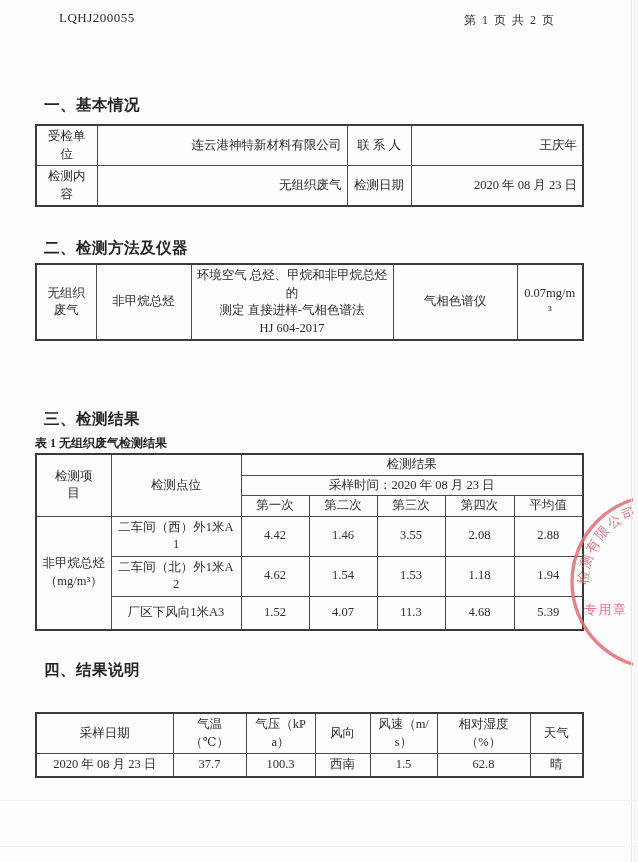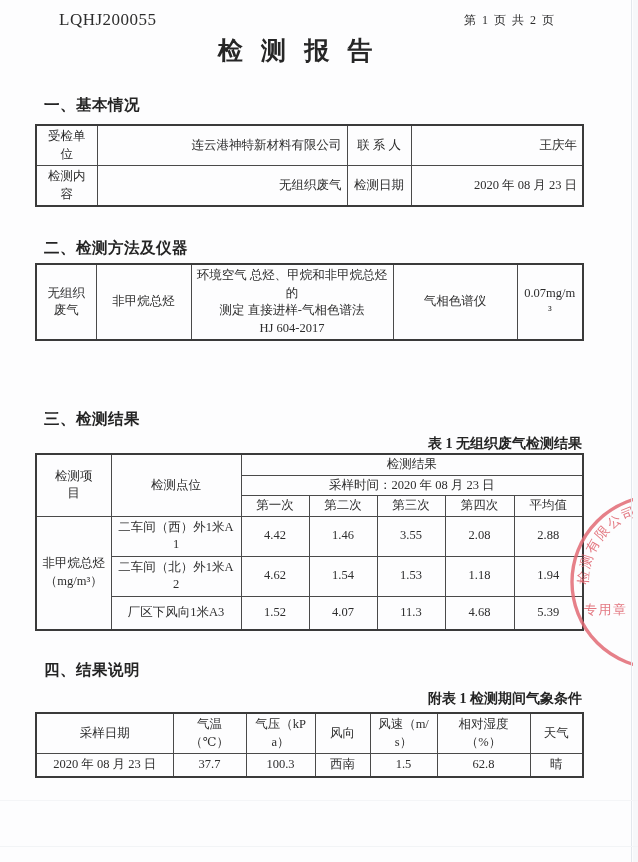--- a/index.html
+++ b/index.html
@@ -2,27 +2,27 @@
 <html><head>
 <meta charset="utf-8">
 <style>
   html,body{margin:0;padding:0;background:#ffffff;}
   .page{
     position:relative;width:638px;height:862px;overflow:hidden;
     background:#fdfdfe;
     font-family:"Liberation Serif","DejaVu Serif",serif;
     color:#2d2d2d;
   }
-  .doc-number{position:absolute;left:59px;top:10px;font-size:17px;letter-spacing:.5px;}
+  .doc-number{position:absolute;left:59px;top:10px;font-size:13px;letter-spacing:.5px;}
   .page-info{position:absolute;left:464px;top:12px;font-size:12px;letter-spacing:1.5px;}
   .title{position:absolute;left:0;top:34px;width:596px;text-align:center;
          font-size:25px;font-weight:bold;letter-spacing:6px;color:#262626;}
   .sec-heading{position:absolute;left:44px;font-size:15.5px;font-weight:bold;letter-spacing:.5px;color:#242424;}
   .s1{top:95px}.s2{top:238px}.s3{top:409px}.s4{top:660px}
-  .caption{position:absolute;left:35px;width:547px;text-align:right;font-weight:bold;font-size:14px;color:#242424;}
+  .caption{position:absolute;left:35px;width:547px;text-align:left;font-weight:bold;font-size:12px;color:#242424;}
   .c3{top:435px}.c4{top:690px}
 
   table{position:absolute;left:35px;width:547px;border-collapse:collapse;table-layout:fixed;
         border:2px solid #3a3a3a;}
   td{border:1px solid #4a4a4a;font-size:12.5px;text-align:center;vertical-align:middle;
      padding:2px 5px;white-space:pre-line;line-height:1.4;word-break:break-all;}
   .al{text-align:right;padding-left:9px;}
   .t1{top:124px}.t2{top:263px}.t3{top:453px}.t4{top:712px}
   .t1 .rA td{height:20px}
   .t1 .rB td{height:32px}
@@ -42,21 +42,20 @@
   .scan-line-1{position:absolute;left:0;right:0;top:800px;height:1px;background:#f4f5f7;}
   .scan-line-2{position:absolute;left:0;right:0;top:846px;height:1px;background:#f2f4f6;}
 </style>
 </head>
 <body>
 
 <div class="page">
 
   <div class="doc-number">LQHJ200055</div>
   <div class="page-info">第 1 页 共 2 页</div>
-  <div class="title">检 测 报 告</div>
 
   <div class="sec-heading s1">一、基本情况</div>
   <table class="t1">
     <colgroup>
         <col style="width:61px">
         <col style="width:250px">
         <col style="width:64px">
         <col style="width:172px">
       </colgroup>
     <tbody>
@@ -149,21 +148,20 @@
         <td>1.52</td>
         <td>4.07</td>
         <td>11.3</td>
         <td>4.68</td>
         <td>5.39</td>
       </tr>
     </tbody>
   </table>
 
   <div class="sec-heading s4">四、结果说明</div>
-  <div class="caption c4">附表 1  检测期间气象条件</div>
   <table class="t4">
     <colgroup>
         <col style="width:137px">
         <col style="width:73px">
         <col style="width:69px">
         <col style="width:55px">
         <col style="width:67px">
         <col style="width:93px">
         <col style="width:53px">
       </colgroup>

